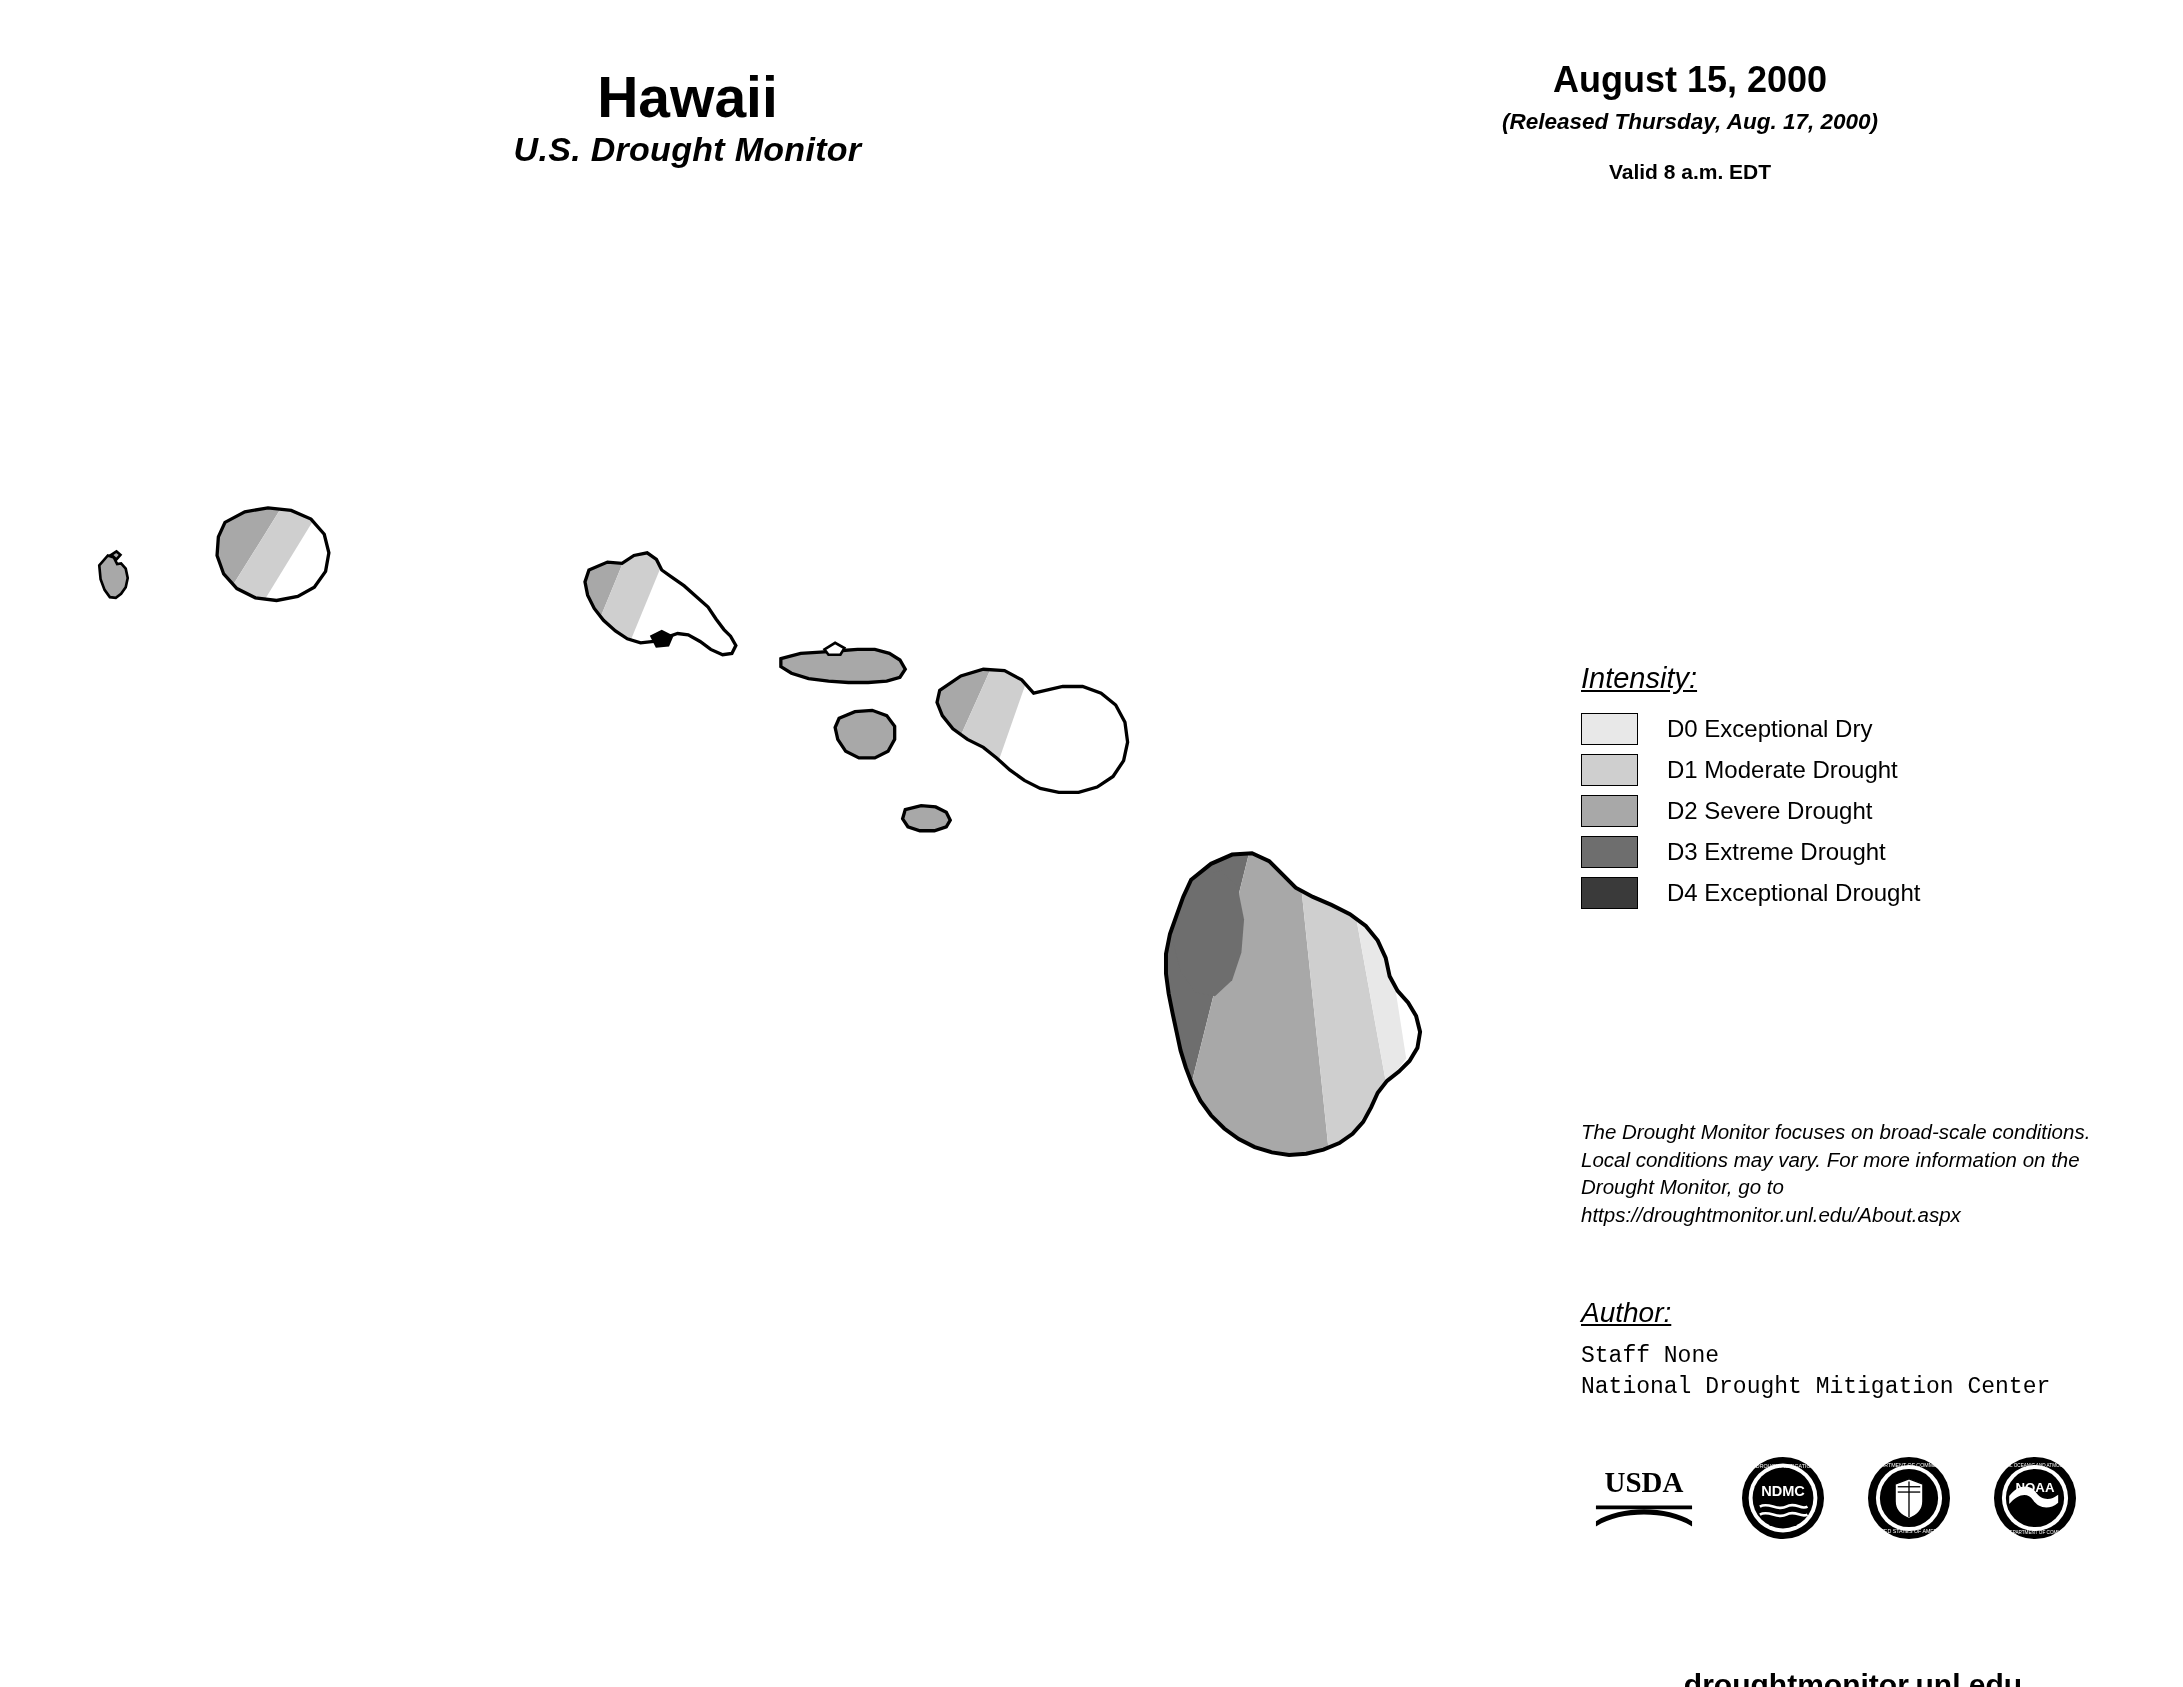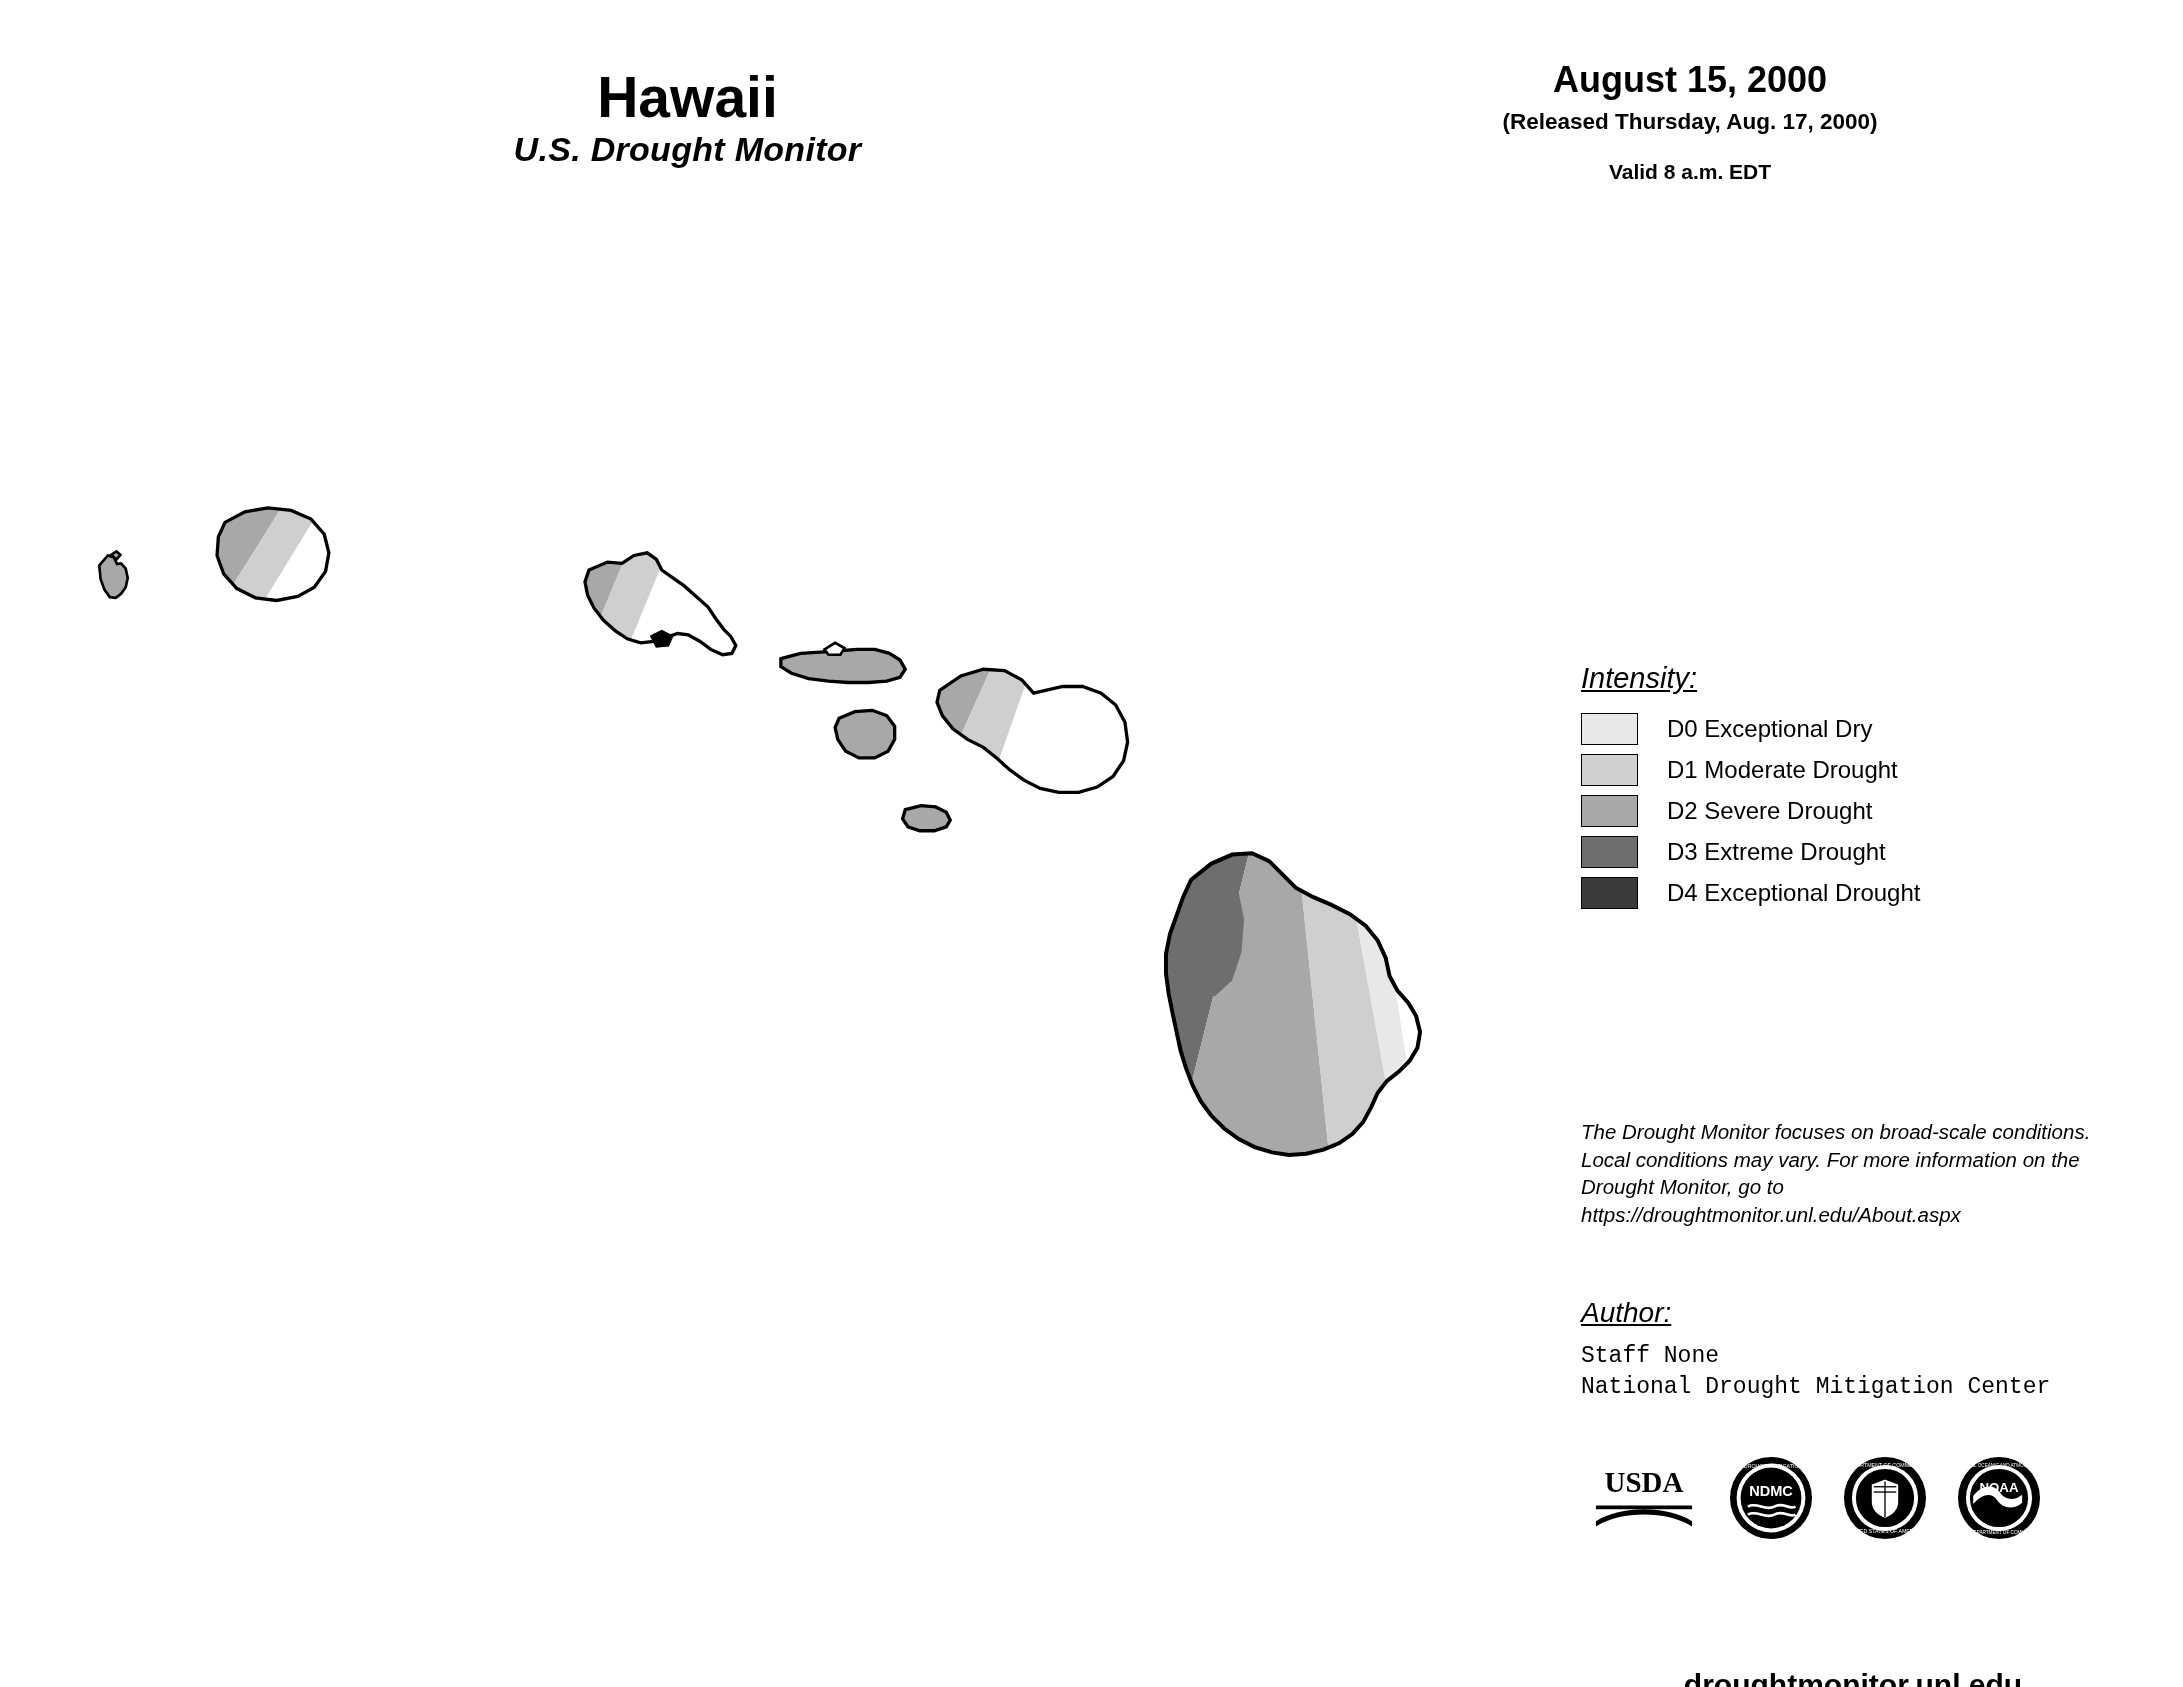--- a/index.html
+++ b/index.html
@@ -46,20 +46,21 @@
     text-align: center;
   }
   #date-main {
     font-size: 36px;
     font-weight: bold;
     line-height: 1.1;
   }
   #date-released {
     font-size: 22.5px;
     font-weight: bold;
+    font-style: italic;
     margin-top: 9.3px;
   }
   #date-valid {
     font-size: 21px;
     font-weight: bold;
     margin-top: 25px;
   }
 
   
   #map-area {
@@ -134,21 +135,21 @@
 
   
   #logos {
     position: absolute;
     left: 1588px;
     top: 1449px;
     width: 529px;
     height: 99px;
     display: flex;
     align-items: center;
-    gap: 28px;
+    gap: 40px;
   }
   .logo {
     flex: 0 0 auto;
   }
 
   #footer-url {
     position: absolute;
     left: 1542px;
     top: 1668px;
     width: 622px;

